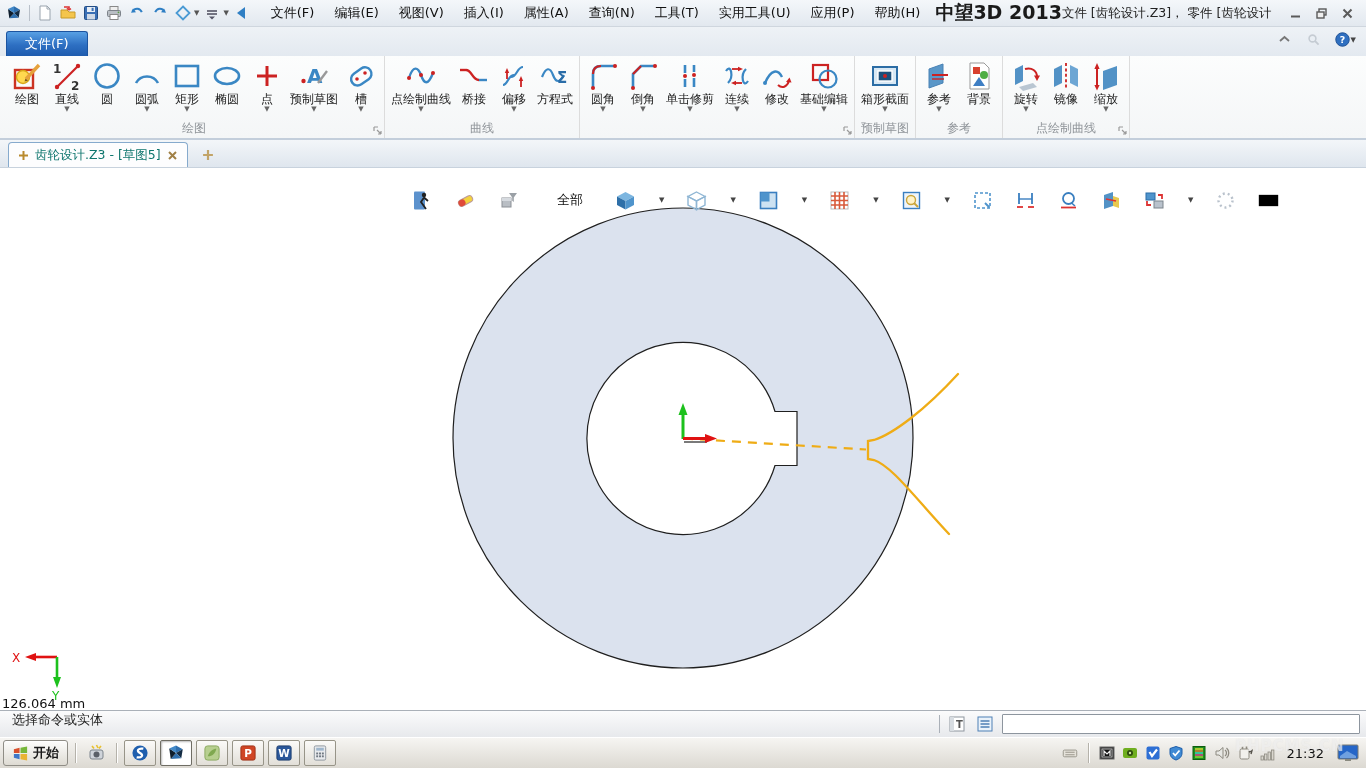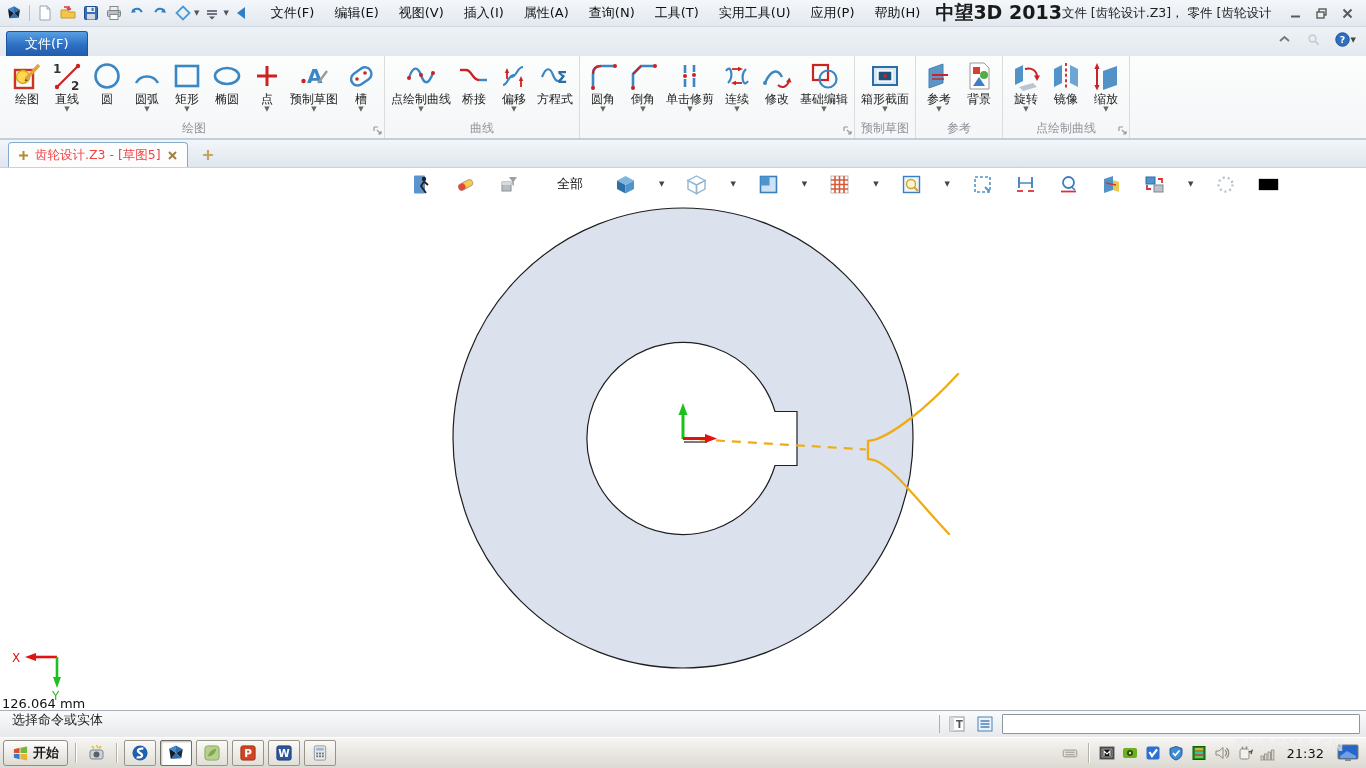--- a/index.html
+++ b/index.html
@@ -37,29 +37,29 @@
   .rbtn{display:flex;flex-direction:column;align-items:center;padding:1px 3px 0;min-width:34px;}
   .ricon{height:35px;display:flex;align-items:center;justify-content:center;}
   .ricon svg{width:30px;height:30px;}
   .rlabel{font-size:12px;color:#222;line-height:13px;white-space:nowrap;}
   .rdd{height:9px;line-height:7px;font-size:7px;color:#666;}
   .rgrouplabel{text-align:center;font-size:12px;color:#8f9499;height:17px;line-height:15px;}
   .corner{position:absolute;right:2px;bottom:3px;width:9px;height:9px;}
 
   
   #docbar{height:27px;background:linear-gradient(#f3f6f9,#dfe6ee);border-bottom:1px solid #c8d2dd;display:flex;align-items:flex-end;padding-left:8px;flex:0 0 auto;}
-  #doctab{height:24px;background:#fdfdfe;border:1px solid #86aacd;border-bottom:none;border-radius:4px 4px 0 0;display:flex;align-items:center;gap:6px;padding:0 9px;font-size:12.5px;color:#ef4444;}
+  #doctab{height:24px;background:#fdfdfe;border:1px solid #86aacd;border-bottom:none;border-radius:4px 4px 0 0;display:flex;align-items:center;gap:6px;padding:0 9px;font-size:12.5px;color:#0f766e;}
   #doctab svg{width:11px;height:11px;}
   #newtab{margin-left:14px;height:24px;display:flex;align-items:center;}
   #newtab svg{width:12px;height:12px;}
 
   
   #canvas{position:relative;flex:1;background:#fff;overflow:hidden;}
   #drawing{position:absolute;left:0;top:0;}
-  #viewbar{position:absolute;left:412px;top:4px;display:flex;align-items:center;gap:22px;height:24px;}
+  #viewbar{position:absolute;left:412px;top:20px;display:flex;align-items:center;gap:22px;height:24px;}
   .vitem{display:flex;align-items:center;}
   .vitem svg{width:21px;height:21px;}
   .vdd{font-size:7px;color:#444;margin-left:1px;}
   #viewbar .vlabel{font-size:13px;color:#111;margin:0 10px 0 16px;white-space:nowrap;}
 
   
   #statusbar{height:26px;background:linear-gradient(#fbfbfc,#e7e9ec);border-top:1px solid #aab0b8;display:flex;padding:0 6px 0 12px;flex:0 0 auto;}
   #status-msg{font-size:13px;color:#222;}
   #status-right{margin-left:auto;display:flex;align-items:center;gap:8px;}
   .status-sep{width:1px;height:18px;background:#aab0b8;}

